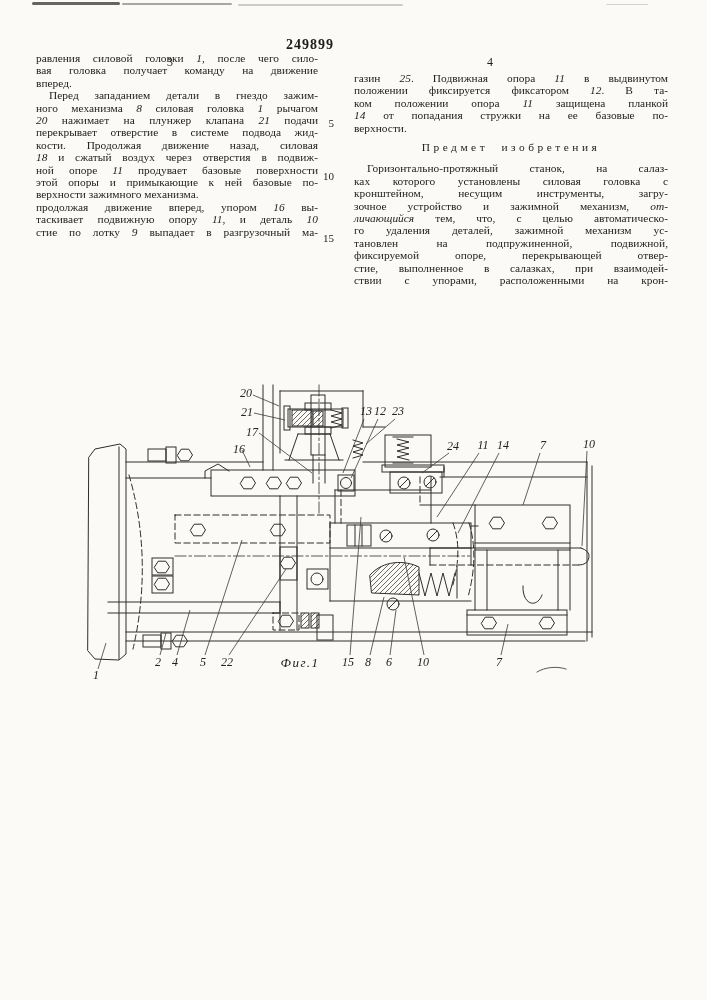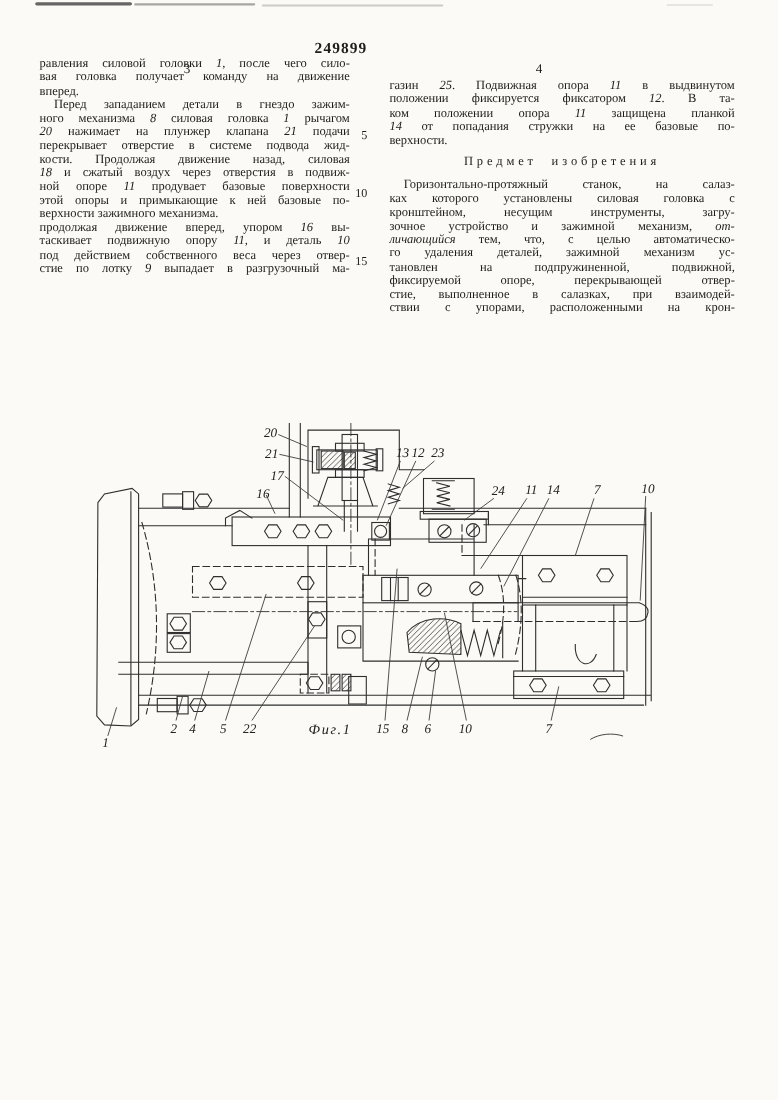--- a/index.html
+++ b/index.html
@@ -61,21 +61,20 @@
       <div class="tline">ного механизма <i>8</i> силовая головка <i>1</i> рычагом</div>
       <div class="tline"><i>20</i> нажимает на плунжер клапана <i>21</i> подачи</div>
       <div class="tline">перекрывает отверстие в системе подвода жид-</div>
       <div class="tline">кости. Продолжая движение назад, силовая</div>
       <div class="tline"><i>18</i> и сжатый воздух через отверстия в подвиж-</div>
       <div class="tline">ной опоре <i>11</i> продувает базовые поверхности</div>
       <div class="tline">этой опоры и примыкающие к ней базовые по-</div>
       <div class="tline endl">верхности зажимного механизма.</div>
       <div class="tline">продолжая движение вперед, упором <i>16</i> вы-</div>
       <div class="tline">таскивает подвижную опору <i>11</i>, и деталь <i>10</i></div>
-      <div class="tline">под действием собственного веса через отвер-</div>
       <div class="tline">стие по лотку <i>9</i> выпадает в разгрузочный ма-</div>
     </div>
 
   <div class="gutnum gn5">5</div>
   <div class="gutnum gn10">10</div>
   <div class="gutnum gn15">15</div>
 
   <div class="col col-right">
     <div>
         <div class="tline">газин <i>25</i>. Подвижная опора <i>11</i> в выдвинутом</div>

